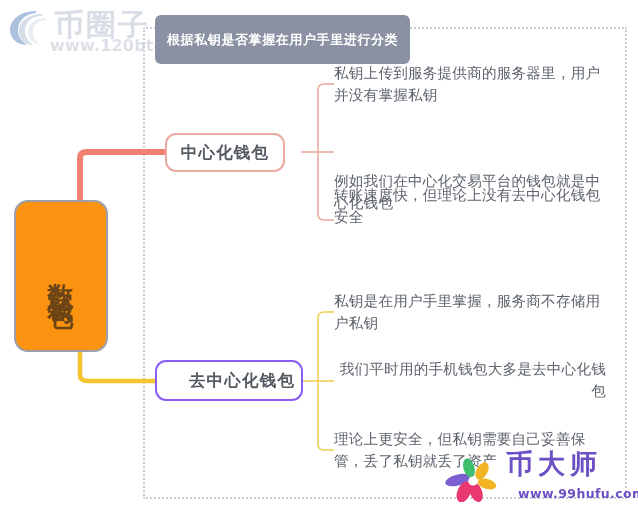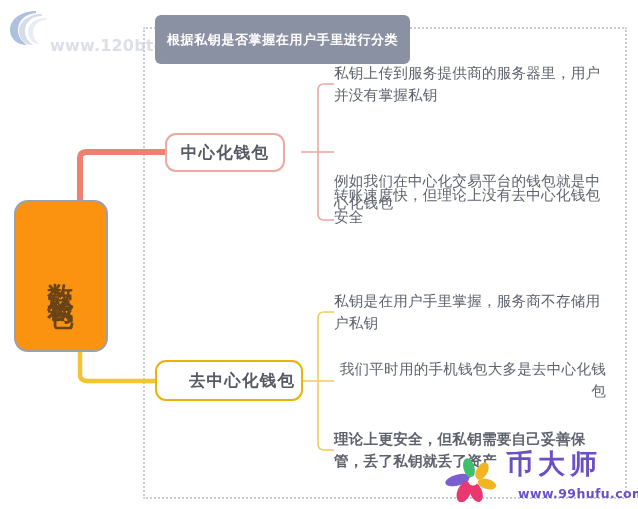--- a/index.html
+++ b/index.html
@@ -141,40 +141,40 @@
     top: 133px;
     width: 120px;
     height: 39px;
     border: 2px solid #eaa9a1;
   }
   #branch-decentralized {
     left: 155px;
     top: 360px;
     width: 148px;
     height: 41px;
-    border: 2px solid #eab308;
+    border: 2px solid #8b5cf6;
     padding-left: 26px;
   }
 
   
   .leaf-text {
     position: absolute;
     width: 272px;
     font-size: 14.6px;
     line-height: 1.54;
     color: #5d626c;
     letter-spacing: 0.2px;
     z-index: 3;
   }
   #leaf-c1 { left: 334px; top: 62px; }
   #leaf-c2 { left: 334px; top: 130px; margin-top: 40px; }
   #leaf-c3 { left: 334px; top: 184px; }
   #leaf-d1 { left: 334px; top: 290px; font-family: Liberation Serif, serif; }
   #leaf-d2 { left: 334px; top: 358px; text-align: right; }
-  #leaf-d3 { left: 334px; top: 428px; font-weight: bold; }
+  #leaf-d3 { left: 334px; top: 428px; }
 
   
   #watermark {
     position: absolute;
     left: 442px;
     top: 452px;
     width: 190px;
     height: 52px;
     z-index: 7;
   }
@@ -210,20 +210,21 @@
 </style>
 </head>
 <body>
 
 <div id="brand-logo">
   <svg id="brand-mark" viewBox="0 0 44 40">
     <path d="M30 3 C14 3 4 12 4 22 C4 31 12 37 21 37 C15 33 12 28 12 22 C12 13 19 6 30 5 Z" fill="#9fb6d8" opacity="0.85"></path>
     <path d="M36 6 C22 6 13 14 13 23 C13 31 19 37 27 37 C22 33 19 29 19 23 C19 14 26 8 36 8 Z" fill="#cfd9e6" opacity="0.9"></path>
     <path d="M40 10 C29 10 22 16 22 24 C22 31 27 36 33 36 C29 32 27 29 27 24 C27 17 33 12 40 12 Z" fill="#e6ebf2" opacity="0.9"></path>
   </svg>
+  <div id="brand-name">币圈子</div>
   <div id="brand-url">www.120btc.com</div>
 </div>
 
 <div id="title-pill">
   <span>根据私钥是否掌握在用户手里进行分类</span>
 </div>
 
 <div id="dashed-frame"></div>
 
 <svg id="connectors" viewBox="0 0 638 509">

